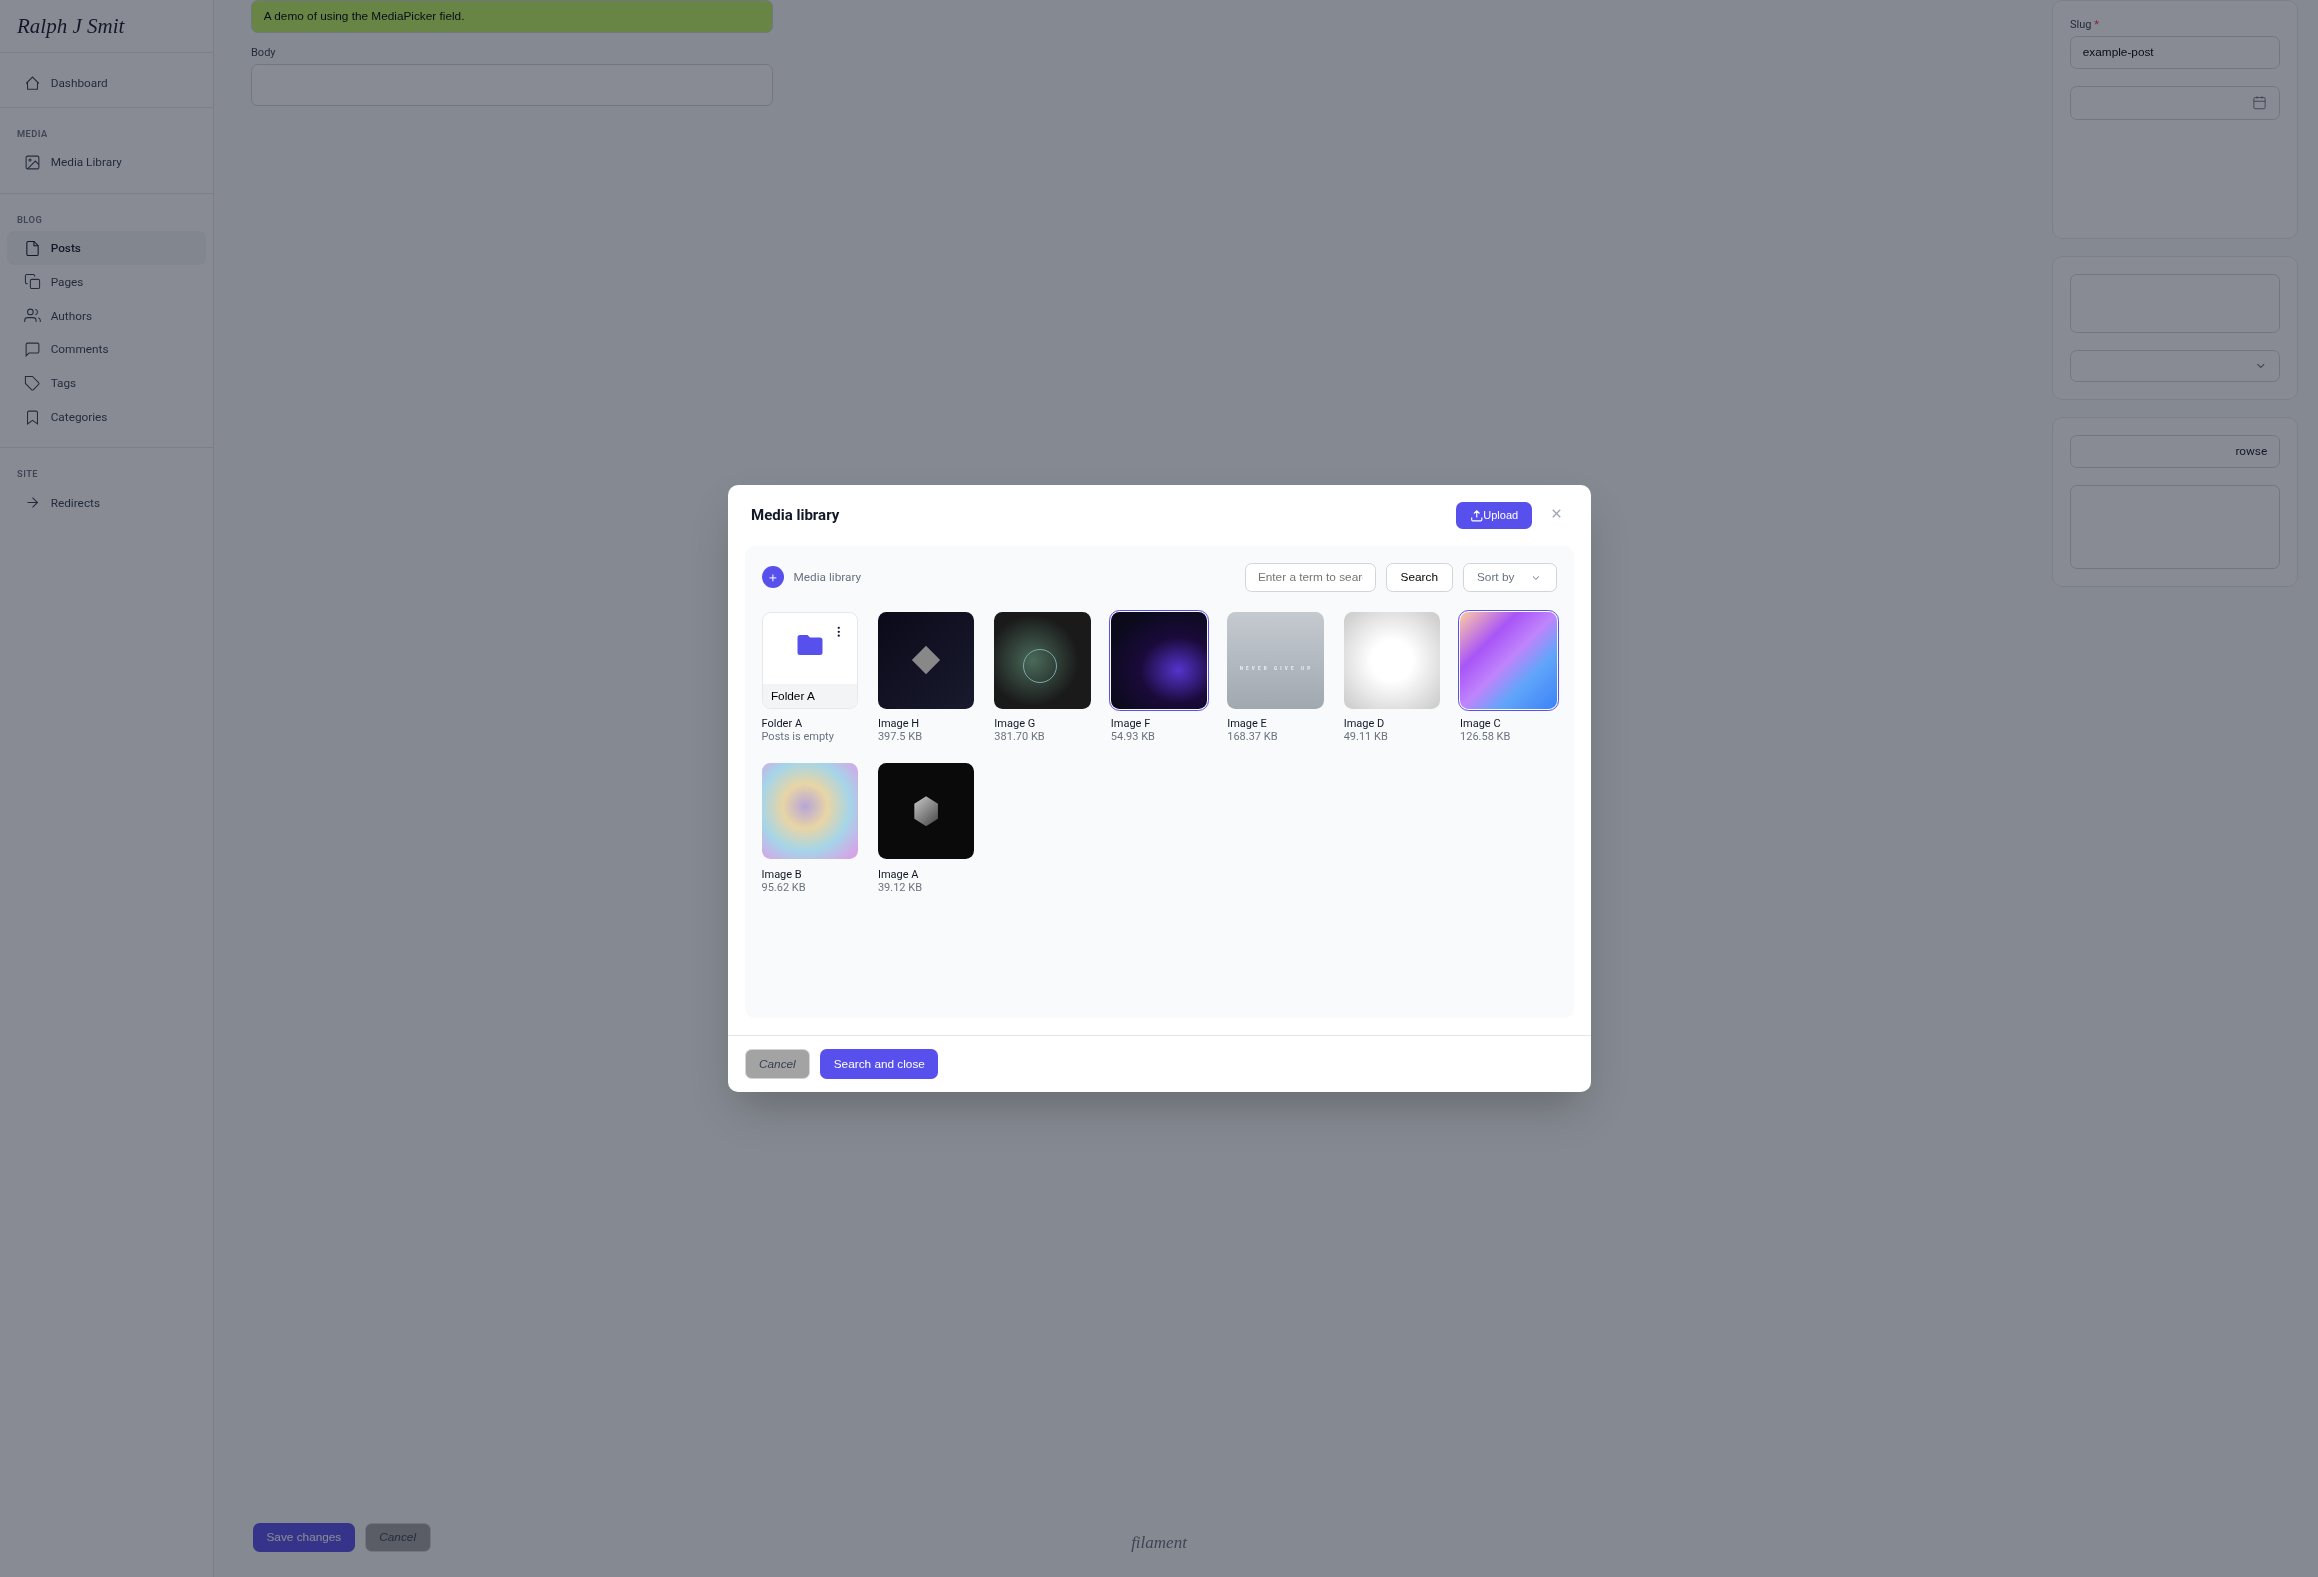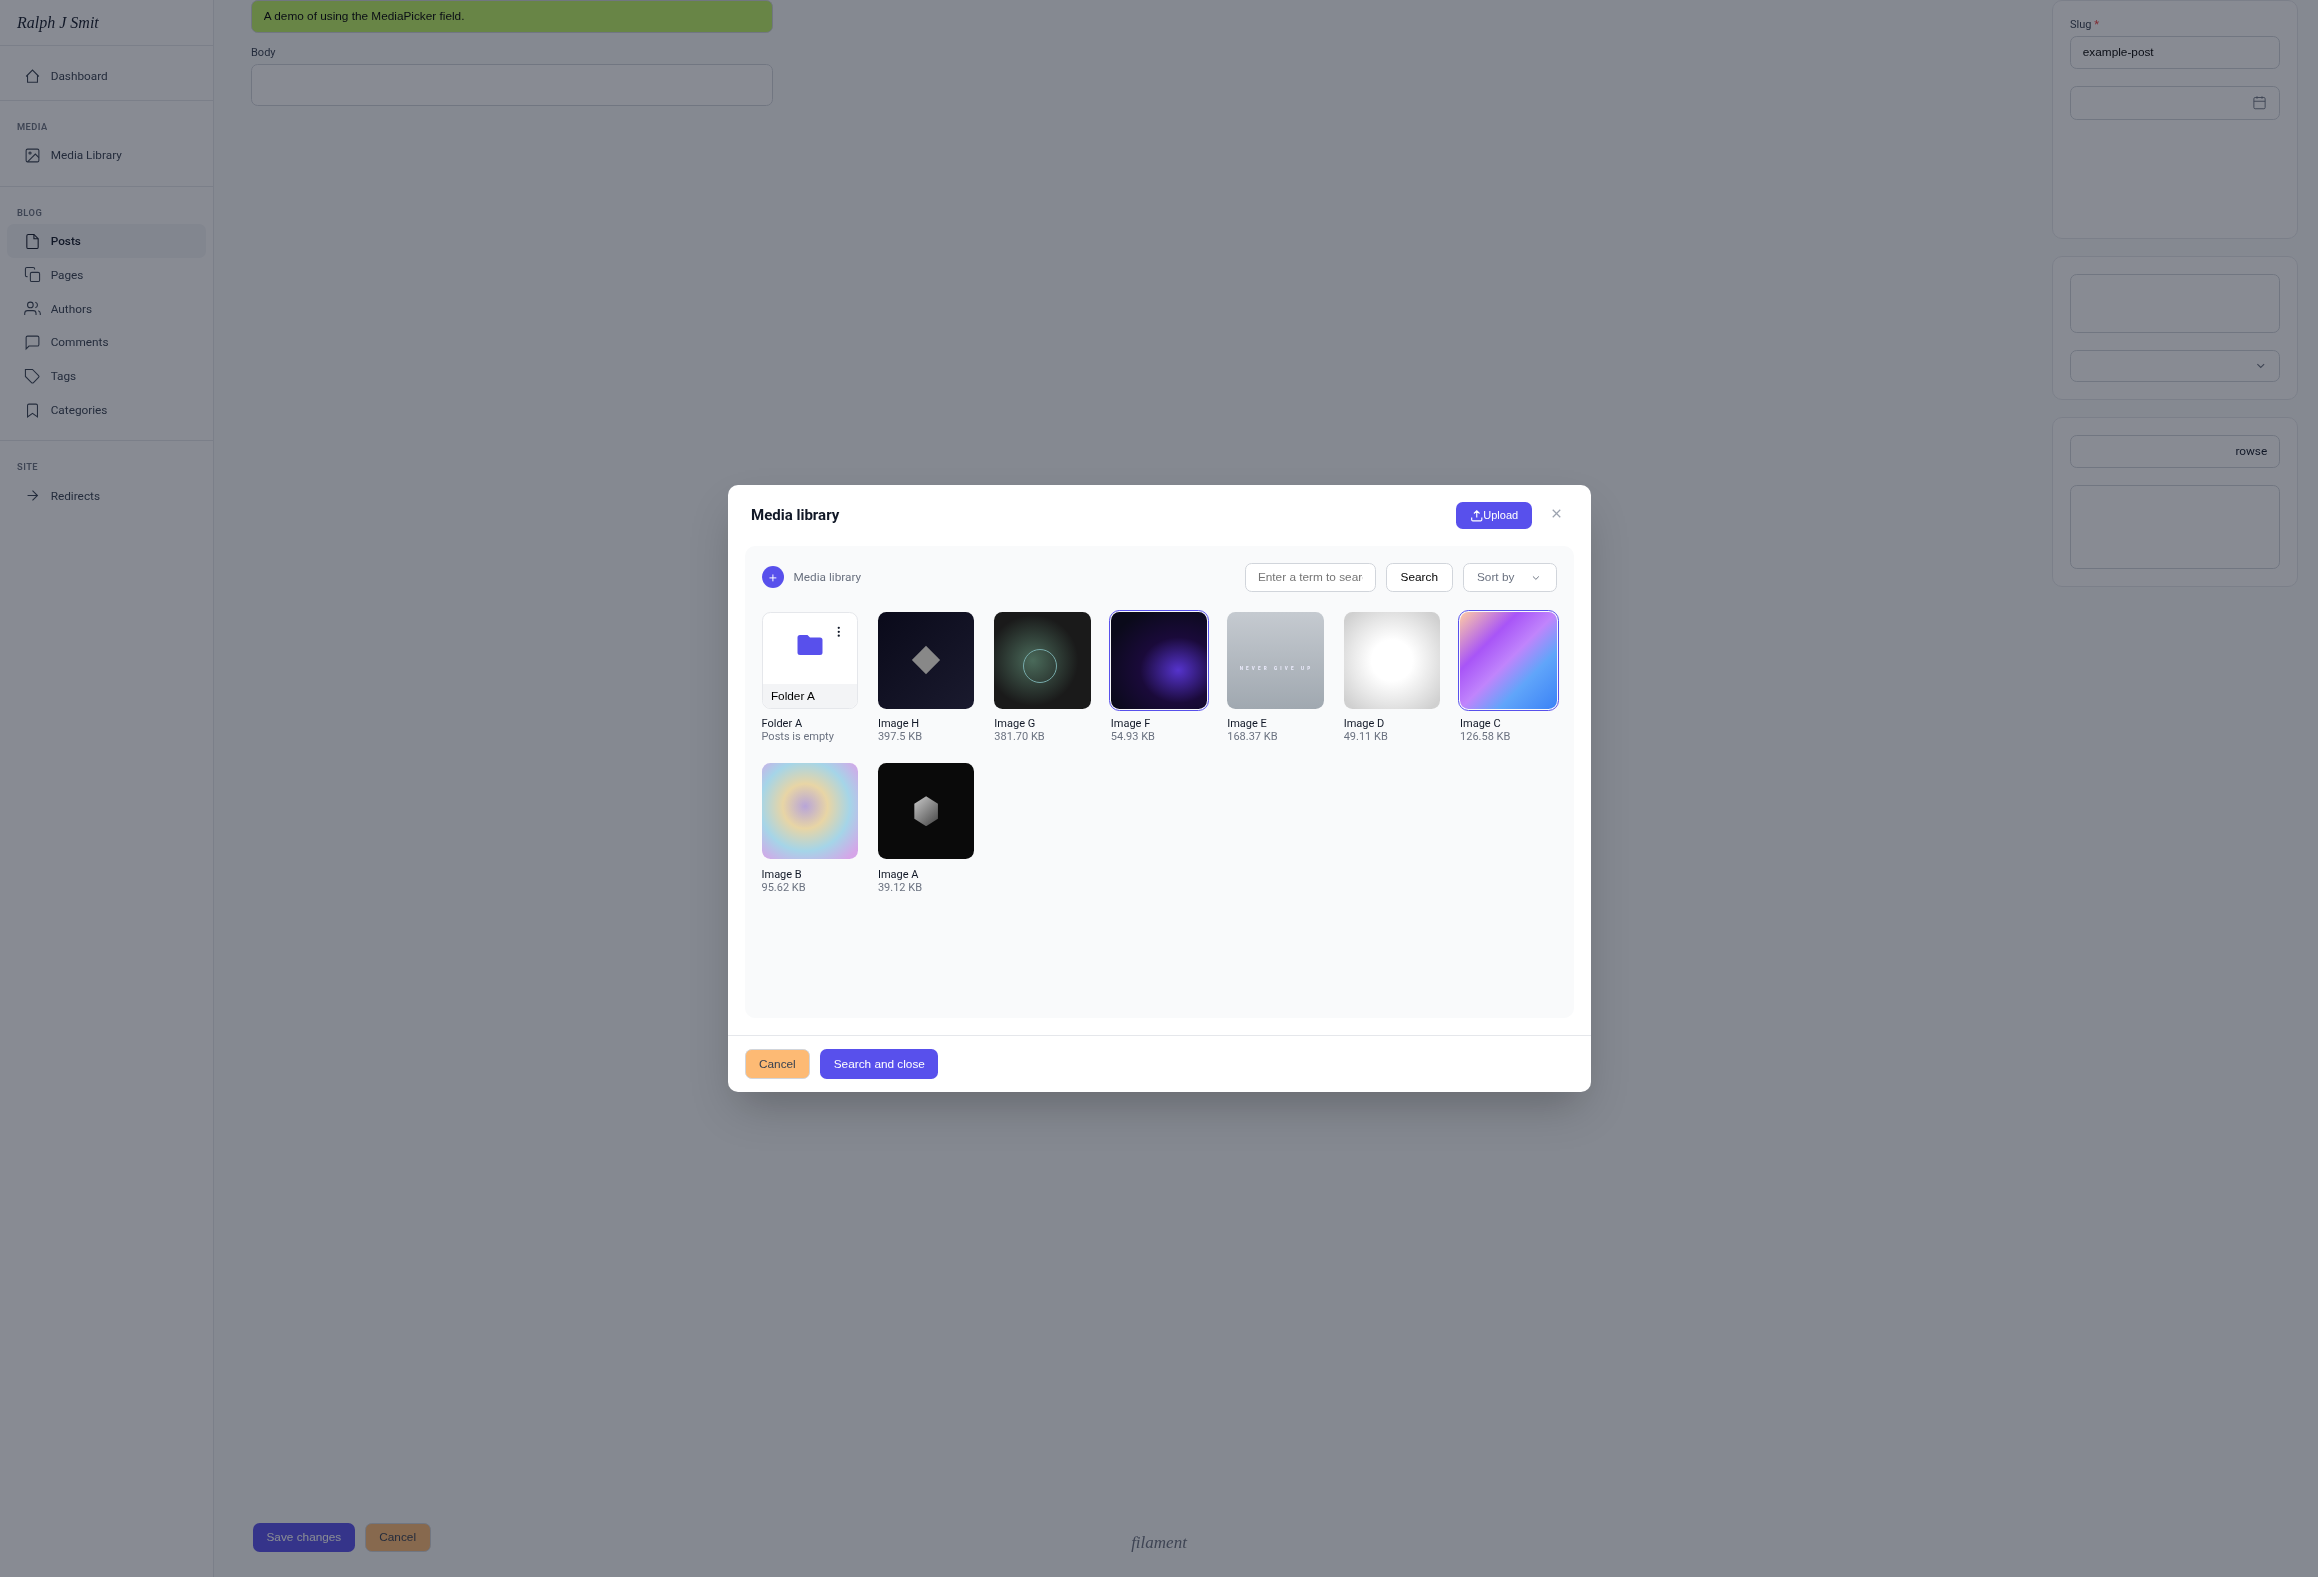--- a/index.html
+++ b/index.html
@@ -21,21 +21,21 @@
     .sidebar {
       width: 214px;
       background: #ffffff;
       border-right: 0.8px solid #e5e7eb;
       padding: 13.5px 0;
     }
     
     .logo {
       padding: 0 17px 13.5px;
       font-family: 'Brush Script MT', cursive;
-      font-size: 16px;
+      font-size: 21px;
       font-style: italic;
       color: #111827;
       border-bottom: 0.8px solid #e5e7eb;
       margin-bottom: 13.5px;
     }
     
     .nav-section {
       padding: 6.7px 0;
     }
     
@@ -125,23 +125,24 @@
       font-size: 11.8px;
       font-weight: 500;
     }
     
     .btn-primary {
       background: #5850ec;
       color: white;
     }
     
     .btn-secondary {
-      background: #fdba74;
+      background: #a3a3a3;
       color: #374151;
       border: 0.8px solid #d1d5db;
+      font-style: italic;
     }
     
     .footer-brand {
       text-align: center;
       font-style: italic;
       color: #6b7280;
       font-size: 17px;
       padding: 6.7px;
       font-family: serif;
     }

